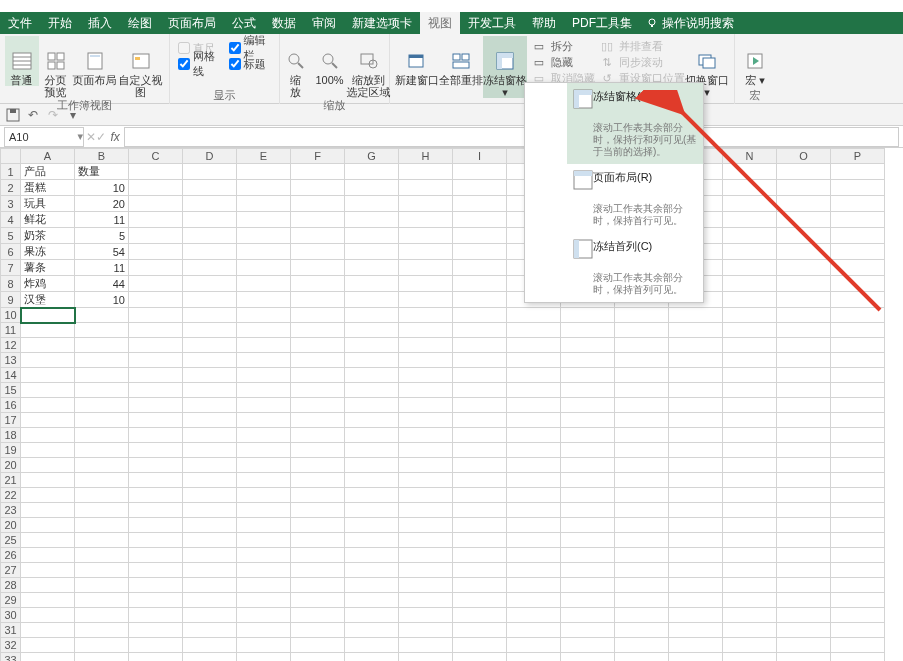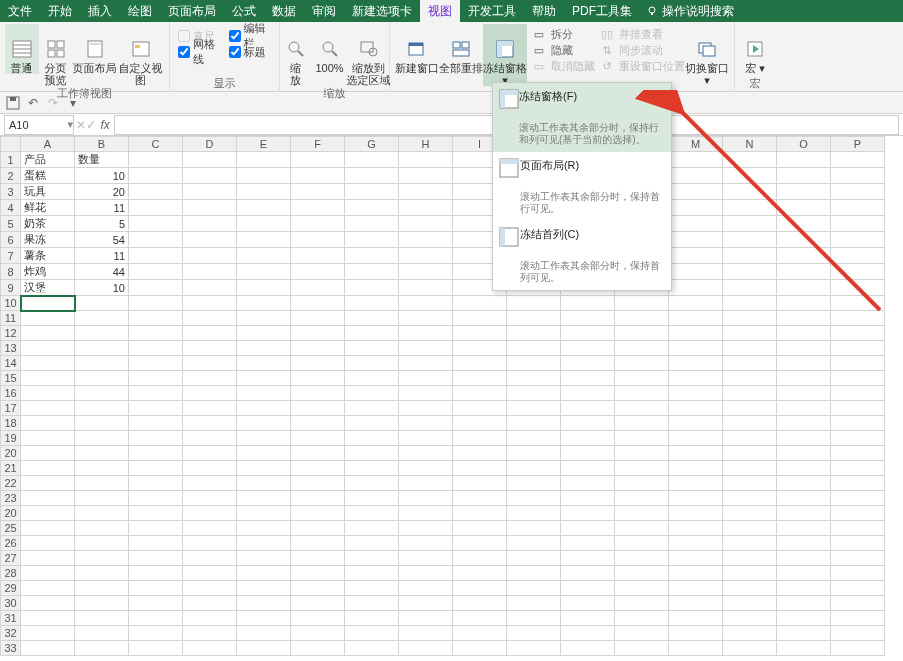--- a/index.html
+++ b/index.html
@@ -1,51 +1,51 @@
 <!DOCTYPE html>
 <html><head>
 <meta charset="utf-8">
 <style>
   * { box-sizing: border-box; font-family: "Microsoft YaHei", "SimSun", sans-serif; }
   body { margin:0; width:903px; height:661px; background:#fff; overflow:hidden; font-size:12px; color:#333; position:relative;}
-  .menubar { background:#217346; color:#fff; display:flex; height:22px; align-items:center; font-size:12px; }
+  .menubar { background:#217346; color:#fff; display:flex; height:22px; align-items:center; font-size:12px;margin-top:12px; }
   .menubar .tab { padding:0 8px; height:22px; line-height:22px; cursor:pointer;}
-  .menubar .tab.active { background:#f3f3f3; color:#6d28d9;}
+  .menubar .tab.active { background:#f3f3f3; color:#737373;}
   .menubar .bulb { margin-left:6px; display:flex; align-items:center;}
   .menubar .bulb svg{ margin-right:4px;}
   .ribbon { background:#f3f3f3; border-bottom:1px solid #d0d0d0; height:70px; display:flex; position:relative;}
   .group { display:flex; flex-direction:column; align-items:center; border-right:1px solid #e0e0e0; padding:2px 4px 0 4px; height:70px;}
   .group .body { flex:1; display:flex; align-items:flex-start;}
   .group .title { font-size:11px; color:#666; height:16px; line-height:14px;}
   .bigbtn { display:flex; flex-direction:column; align-items:center; width:34px; padding-top:14px; font-size:11px; color:#333; text-align:center; line-height:12px;}
   .bigbtn .ic { width:22px; height:22px; display:flex; align-items:center; justify-content:center; margin-bottom:2px;}
   .bigbtn.active { background:#d8e8dd;}
   .chkcol { display:flex; flex-direction:column; justify-content:flex-start; padding-top:4px; margin:0 4px;}
   .chk { display:flex; align-items:center; font-size:11px; color:#444; height:16px;}
   .chk input{ margin:0 3px 0 0; width:12px; height:12px;}
   .smallstack { display:flex; flex-direction:column; padding:2px 0 0 4px; font-size:11px; color:#666;}
   .smallstack .itm{ display:flex; align-items:center; height:16px; white-space:nowrap;}
   .smallstack .itm .ic2{ width:16px; height:12px; display:inline-flex; align-items:center; justify-content:center; margin-right:4px;}
   .smallstack.disabled .itm{ color:#bbb;}
   .qat { background:#f3f3f3; height:22px; border-bottom:1px solid #d0d0d0; display:flex; align-items:center; padding-left:4px;}
   .qat .q{ width:18px; height:18px; display:flex; align-items:center; justify-content:center; color:#666; margin-right:2px;}
   .namebox-row{ height:22px; display:flex; align-items:center; border-bottom:1px solid #d0d0d0; background:#fff;}
-  .namebox{ width:70px; height:20px; border:1px solid #ccc; margin:0 2px 0 4px; padding-left:4px; font-size:11px; display:flex; align-items:center; justify-content:space-between;}
+  .namebox{ width:80px; height:20px; border:1px solid #ccc; margin:0 2px 0 4px; padding-left:4px; font-size:11px; display:flex; align-items:center; justify-content:space-between;}
   .fx{ width:18px; text-align:center; font-style:italic; color:#666;}
   .fbar{ flex:1; height:20px; border:1px solid #ccc; margin-right:4px;}
   .grid-area{ position:relative; overflow:hidden; height:calc(661px - 22px - 70px - 22px - 22px); }
   table.sheet{ border-collapse:collapse; table-layout:fixed;}
   table.sheet th, table.sheet td{ border:1px solid #d4d4d4; height:15px; font-size:11px; padding:0 3px; background:#fff;}
   table.sheet th{ background:#f0f0f0; font-weight:normal; color:#555; text-align:center;}
   table.sheet th.rowh{ width:20px;}
   .colw{ width:54px;}
   .selcell{ outline:2px solid #217346; outline-offset:-1px;}
   .num{ text-align:right;}
   
-  .freeze-menu{ position:absolute; left:492px; top:82px; width:180px; background:#fff; border:1px solid #c8c8c8; box-shadow:2px 2px 6px rgba(0,0,0,.2); z-index:50; font-size:11px;}
+  .freeze-menu{ position:absolute; left:524px; top:82px; width:180px; background:#fff; border:1px solid #c8c8c8; box-shadow:2px 2px 6px rgba(0,0,0,.2); z-index:50; font-size:11px;padding-left:42px;}
   .freeze-menu .mi{ display:flex; padding:6px 6px;}
   .freeze-menu .mi.hover{ background:#d8e8dd;}
   .freeze-menu .mi .mic{ width:26px; display:flex; align-items:flex-start; justify-content:center;}
   .freeze-menu .mi .mtxt .t1{ color:#222;}
   .freeze-menu .mi .mtxt .t2{ color:#777; font-size:10px; line-height:12px;margin-top:18px;}
   
   .arrow{ position:absolute; left:560px; top:90px; width:340px; height:240px; pointer-events:none; z-index:60;}
 </style>
 </head>
 <body>

